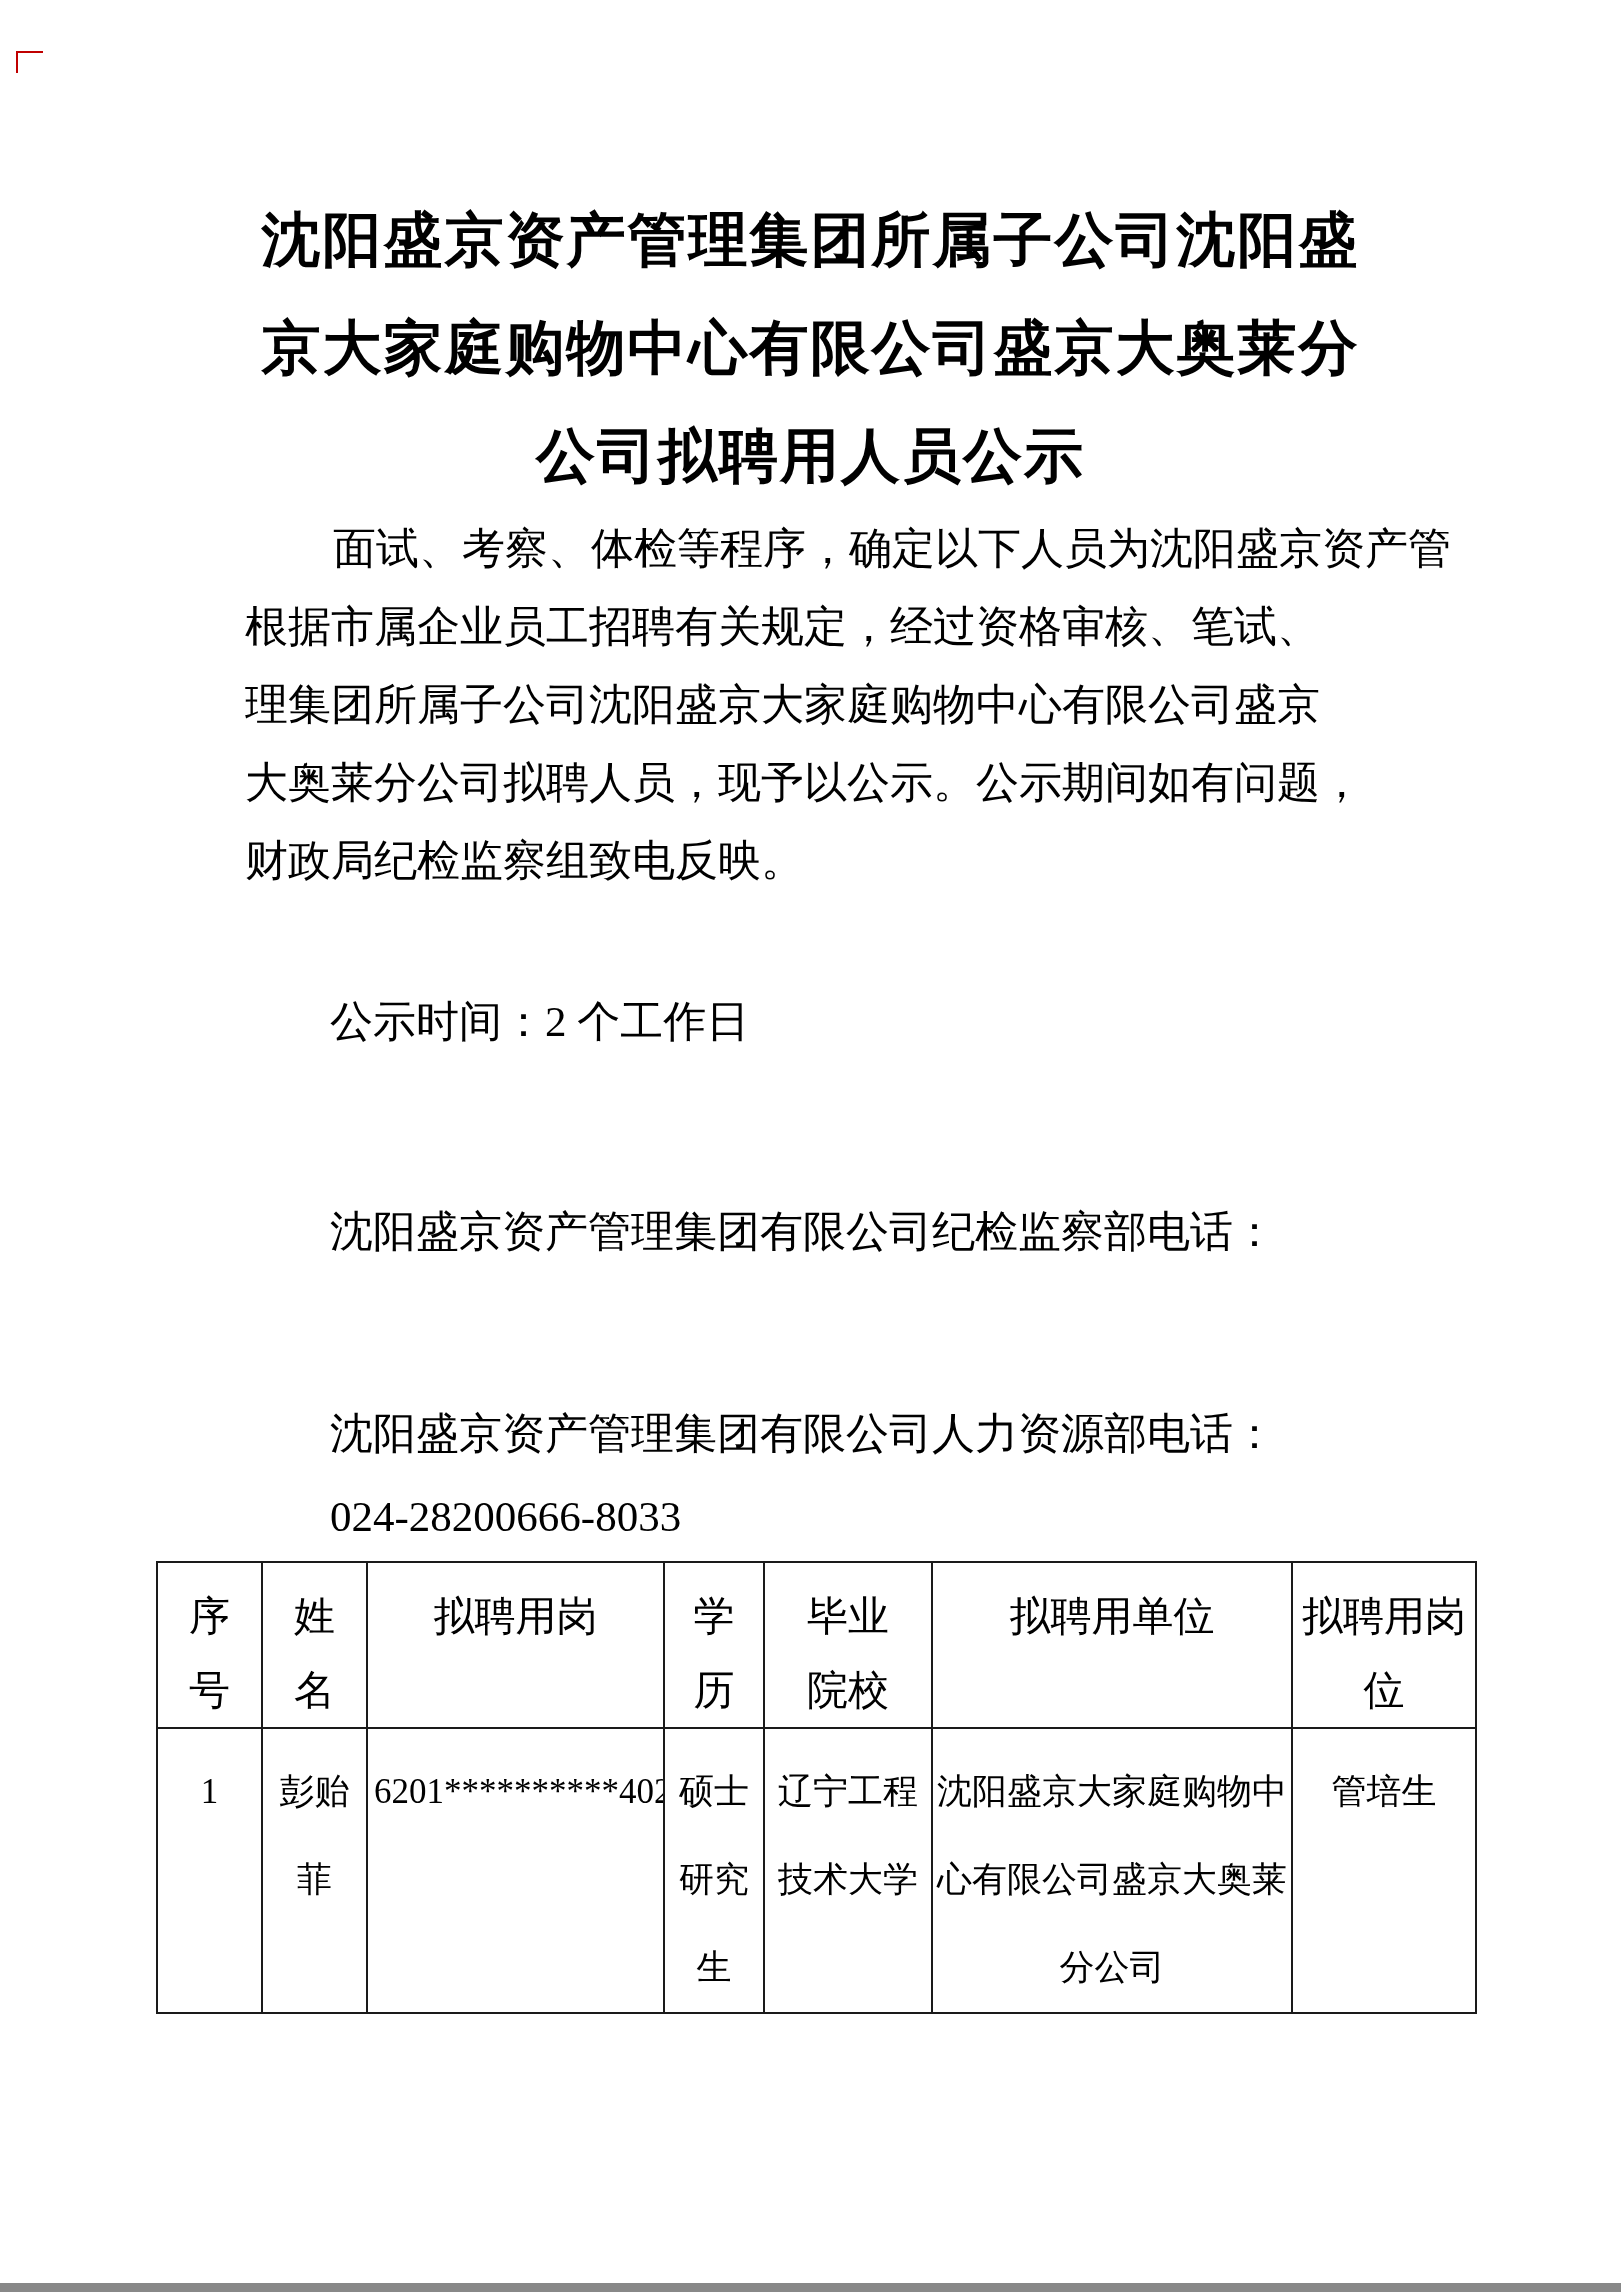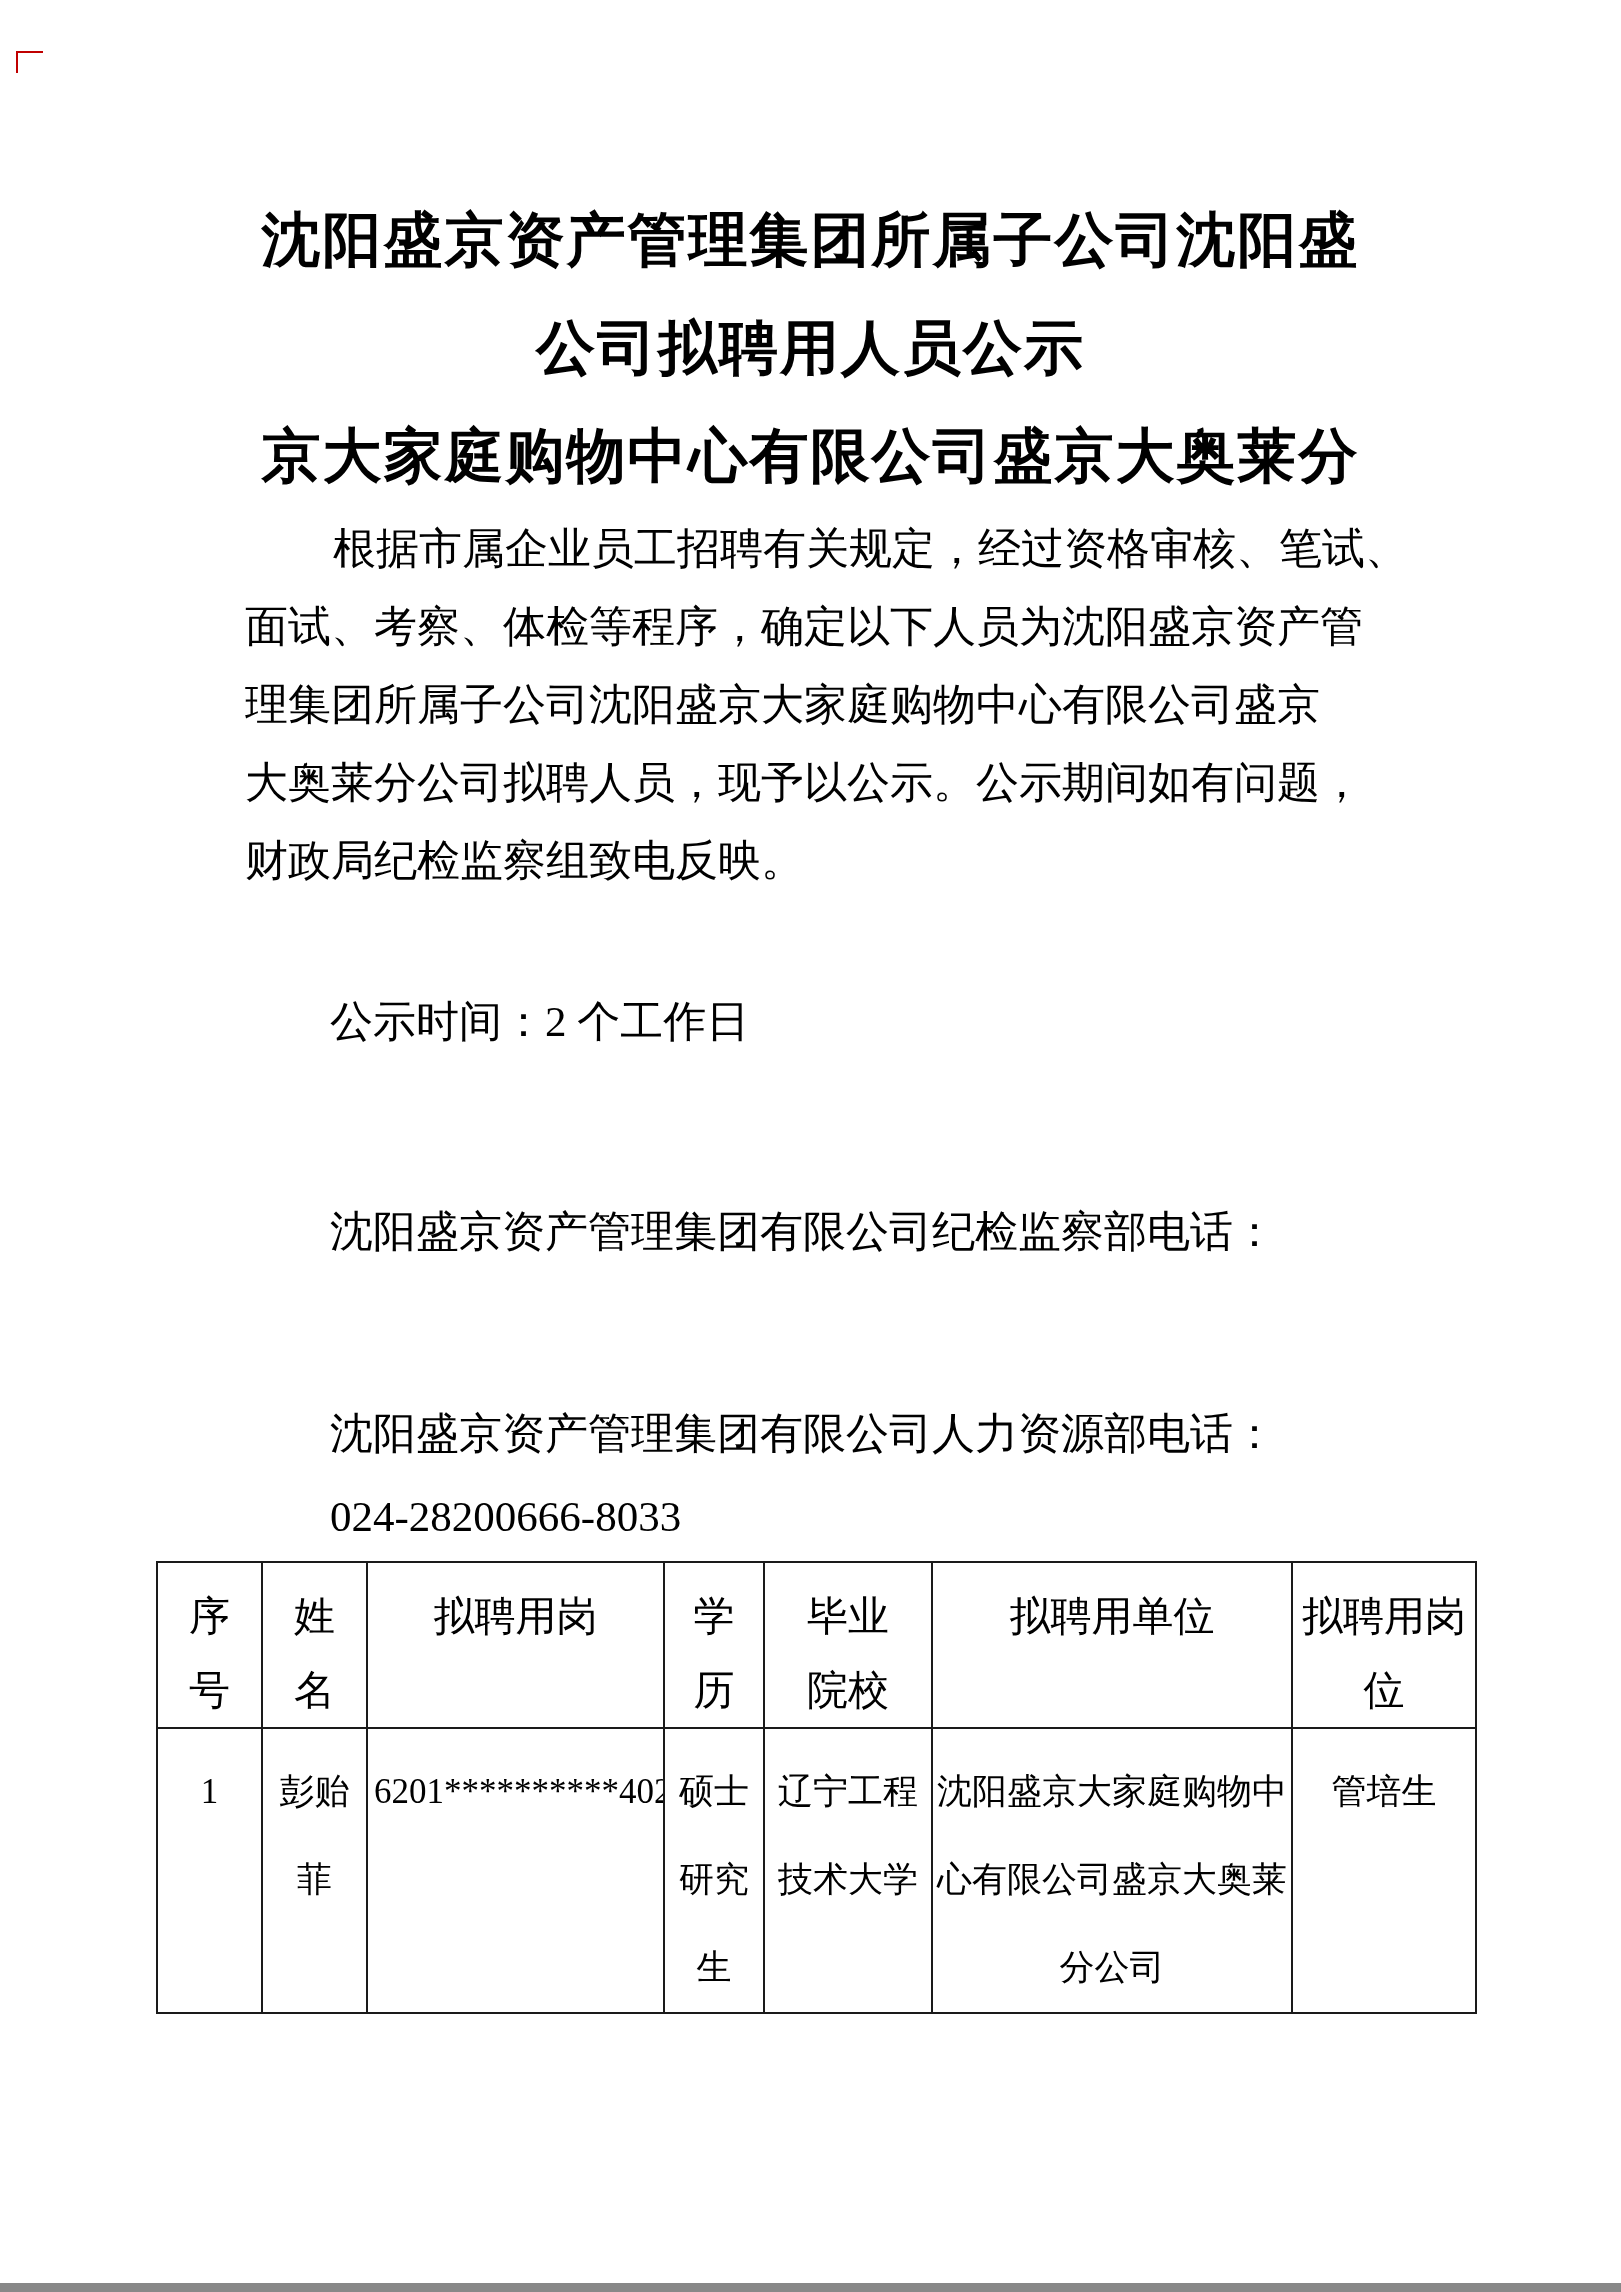--- a/index.html
+++ b/index.html
@@ -71,27 +71,27 @@
 </style>
 </head>
 <body>
 
 <div class="page" data-name="document-page">
 
   <div class="corner-mark" data-name="corner-mark"></div>
 
   <h1 class="title" data-name="document-title">
       <div class="line" data-name="text-line">沈阳盛京资产管理集团所属子公司沈阳盛</div>
+      <div class="line" data-name="text-line">京大家庭购物中心有限公司盛京大奥莱分</div>
       <div class="line" data-name="text-line">公司拟聘用人员公示</div>
-      <div class="line" data-name="text-line">京大家庭购物中心有限公司盛京大奥莱分</div>
     </h1>
 
   <div class="para" data-name="intro-paragraph">
+      <div class="line" data-name="text-line">面试、考察、体检等程序，确定以下人员为沈阳盛京资产管</div>
       <div class="line" data-name="text-line">根据市属企业员工招聘有关规定，经过资格审核、笔试、</div>
-      <div class="line" data-name="text-line">面试、考察、体检等程序，确定以下人员为沈阳盛京资产管</div>
       <div class="line" data-name="text-line">理集团所属子公司沈阳盛京大家庭购物中心有限公司盛京</div>
       <div class="line" data-name="text-line">大奥莱分公司拟聘人员，现予以公示。公示期间如有问题，</div>
       <div class="line" data-name="text-line">财政局纪检监察组致电反映。</div>
     </div>
 
   <div class="info-block info-a" data-name="publicity-period-line">
       <div class="line" data-name="text-line">公示时间：2 个工作日</div>
     </div>
 
 

